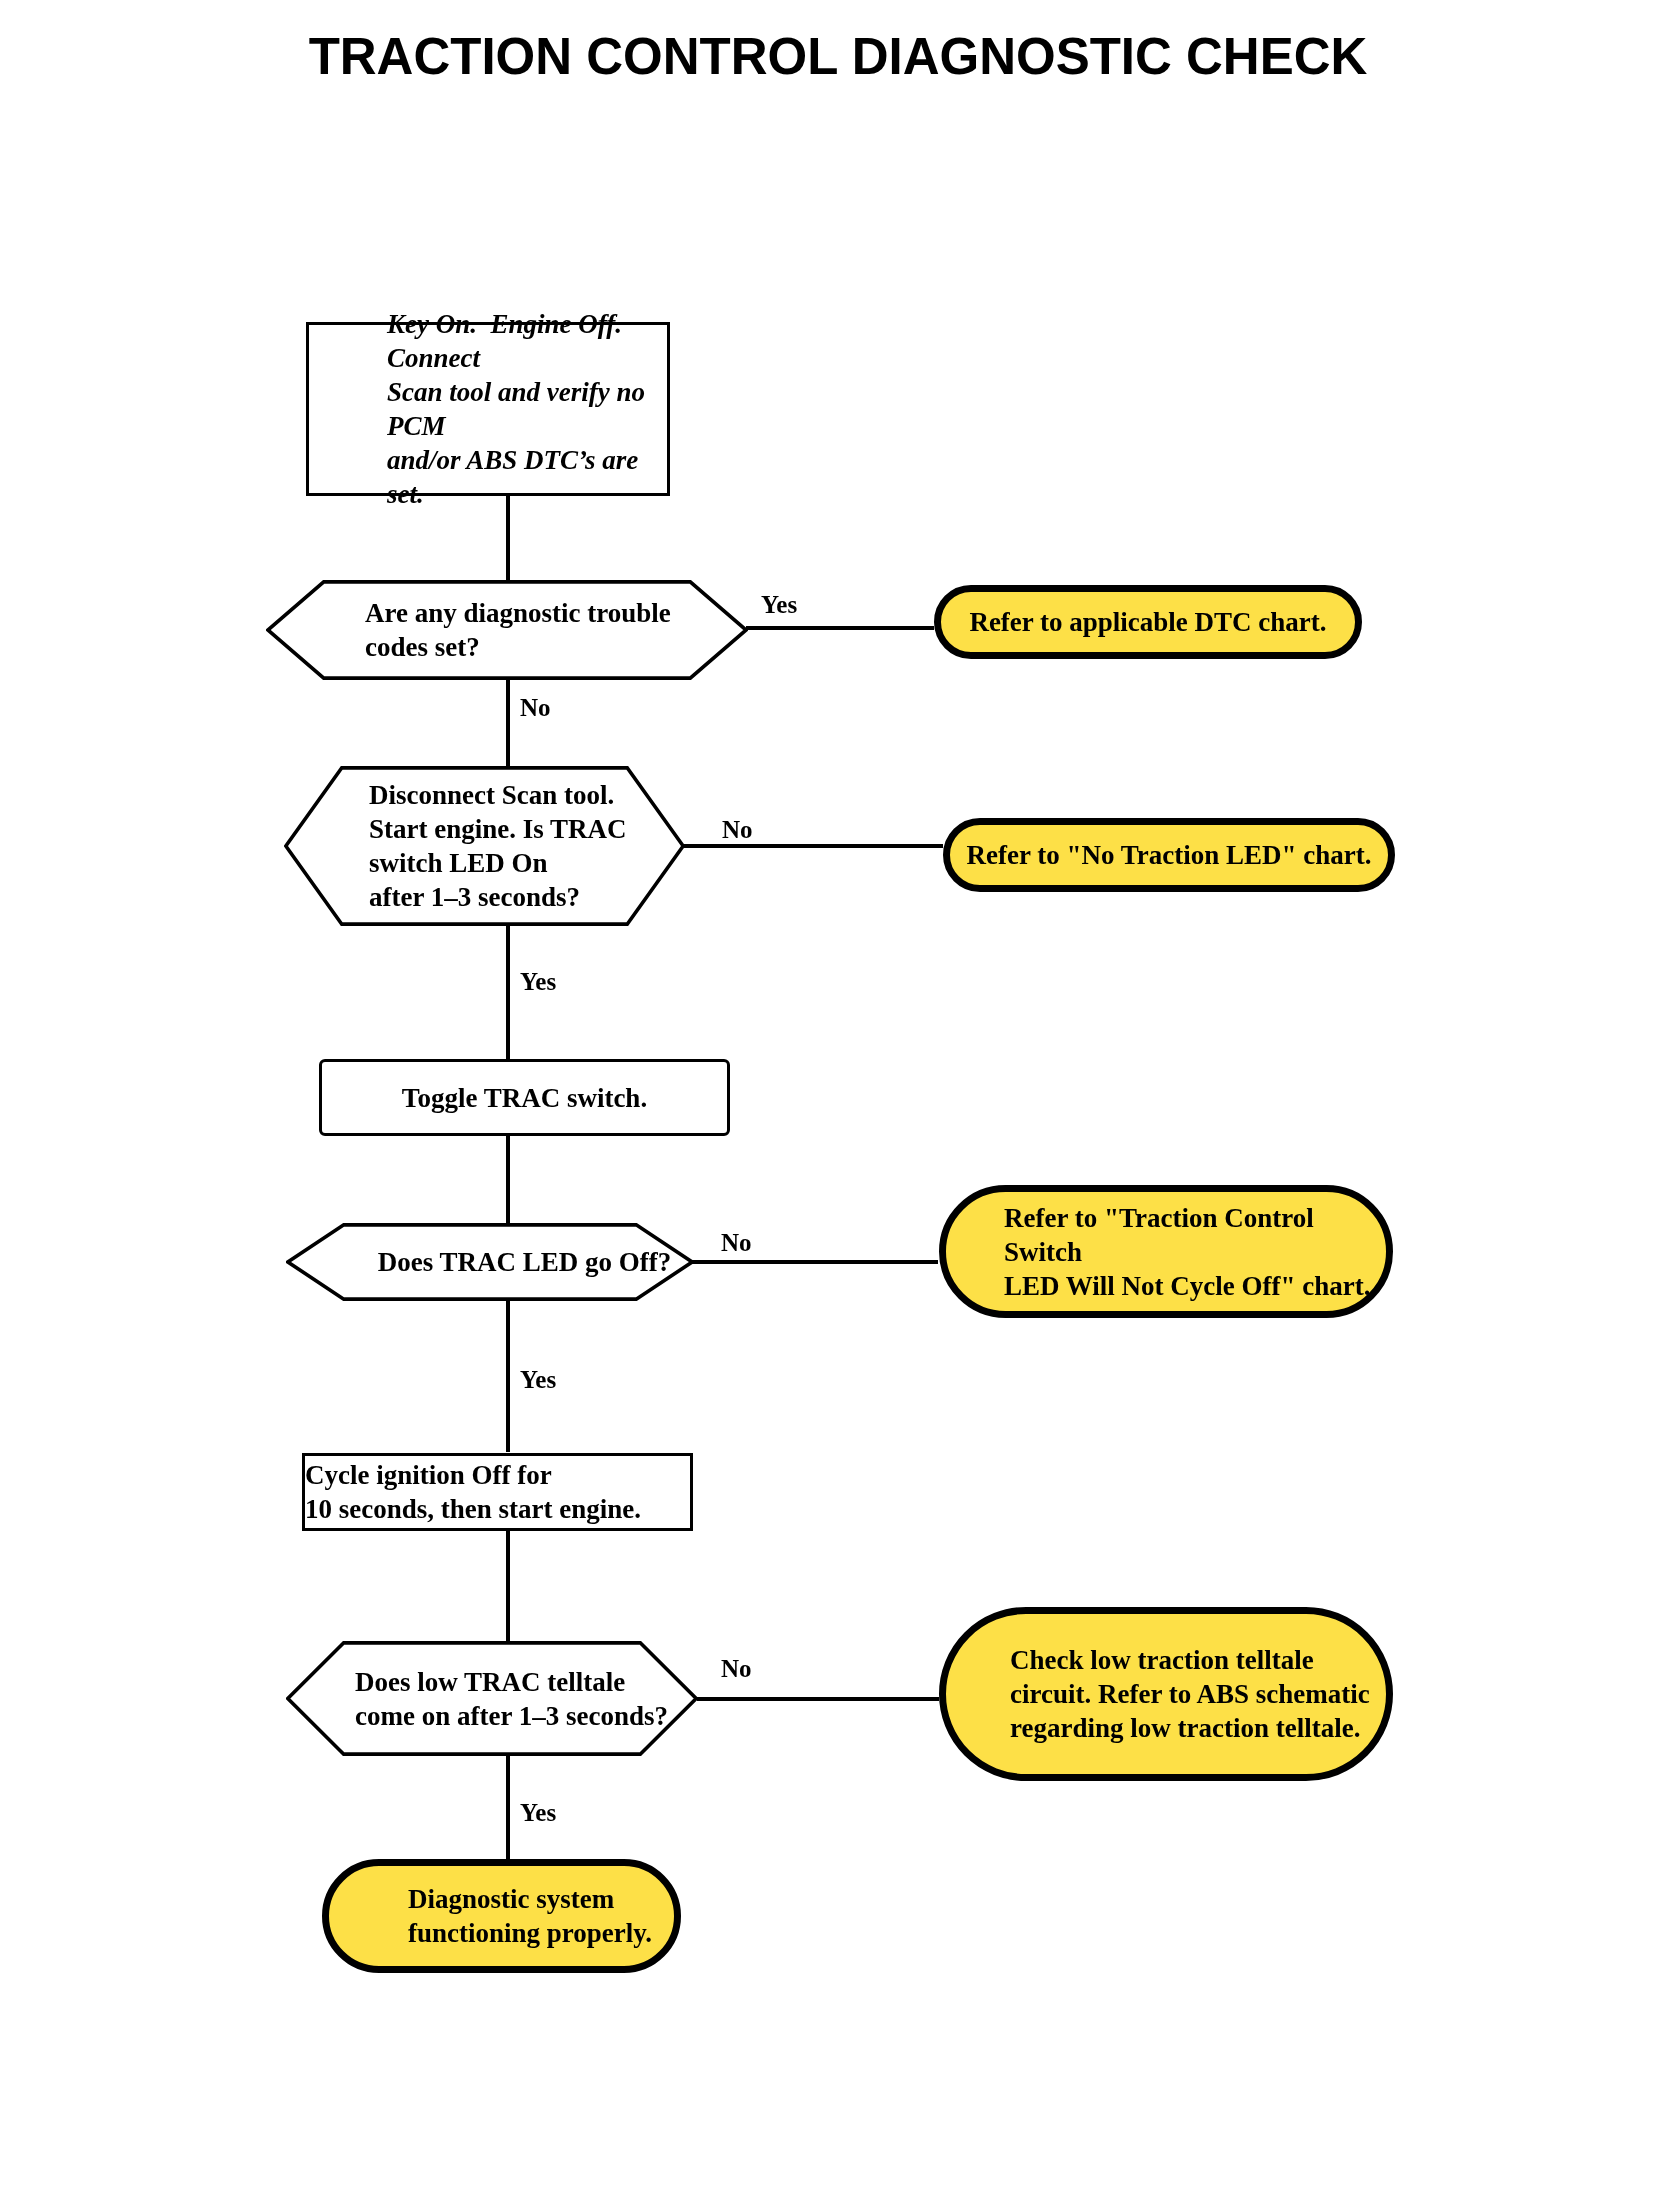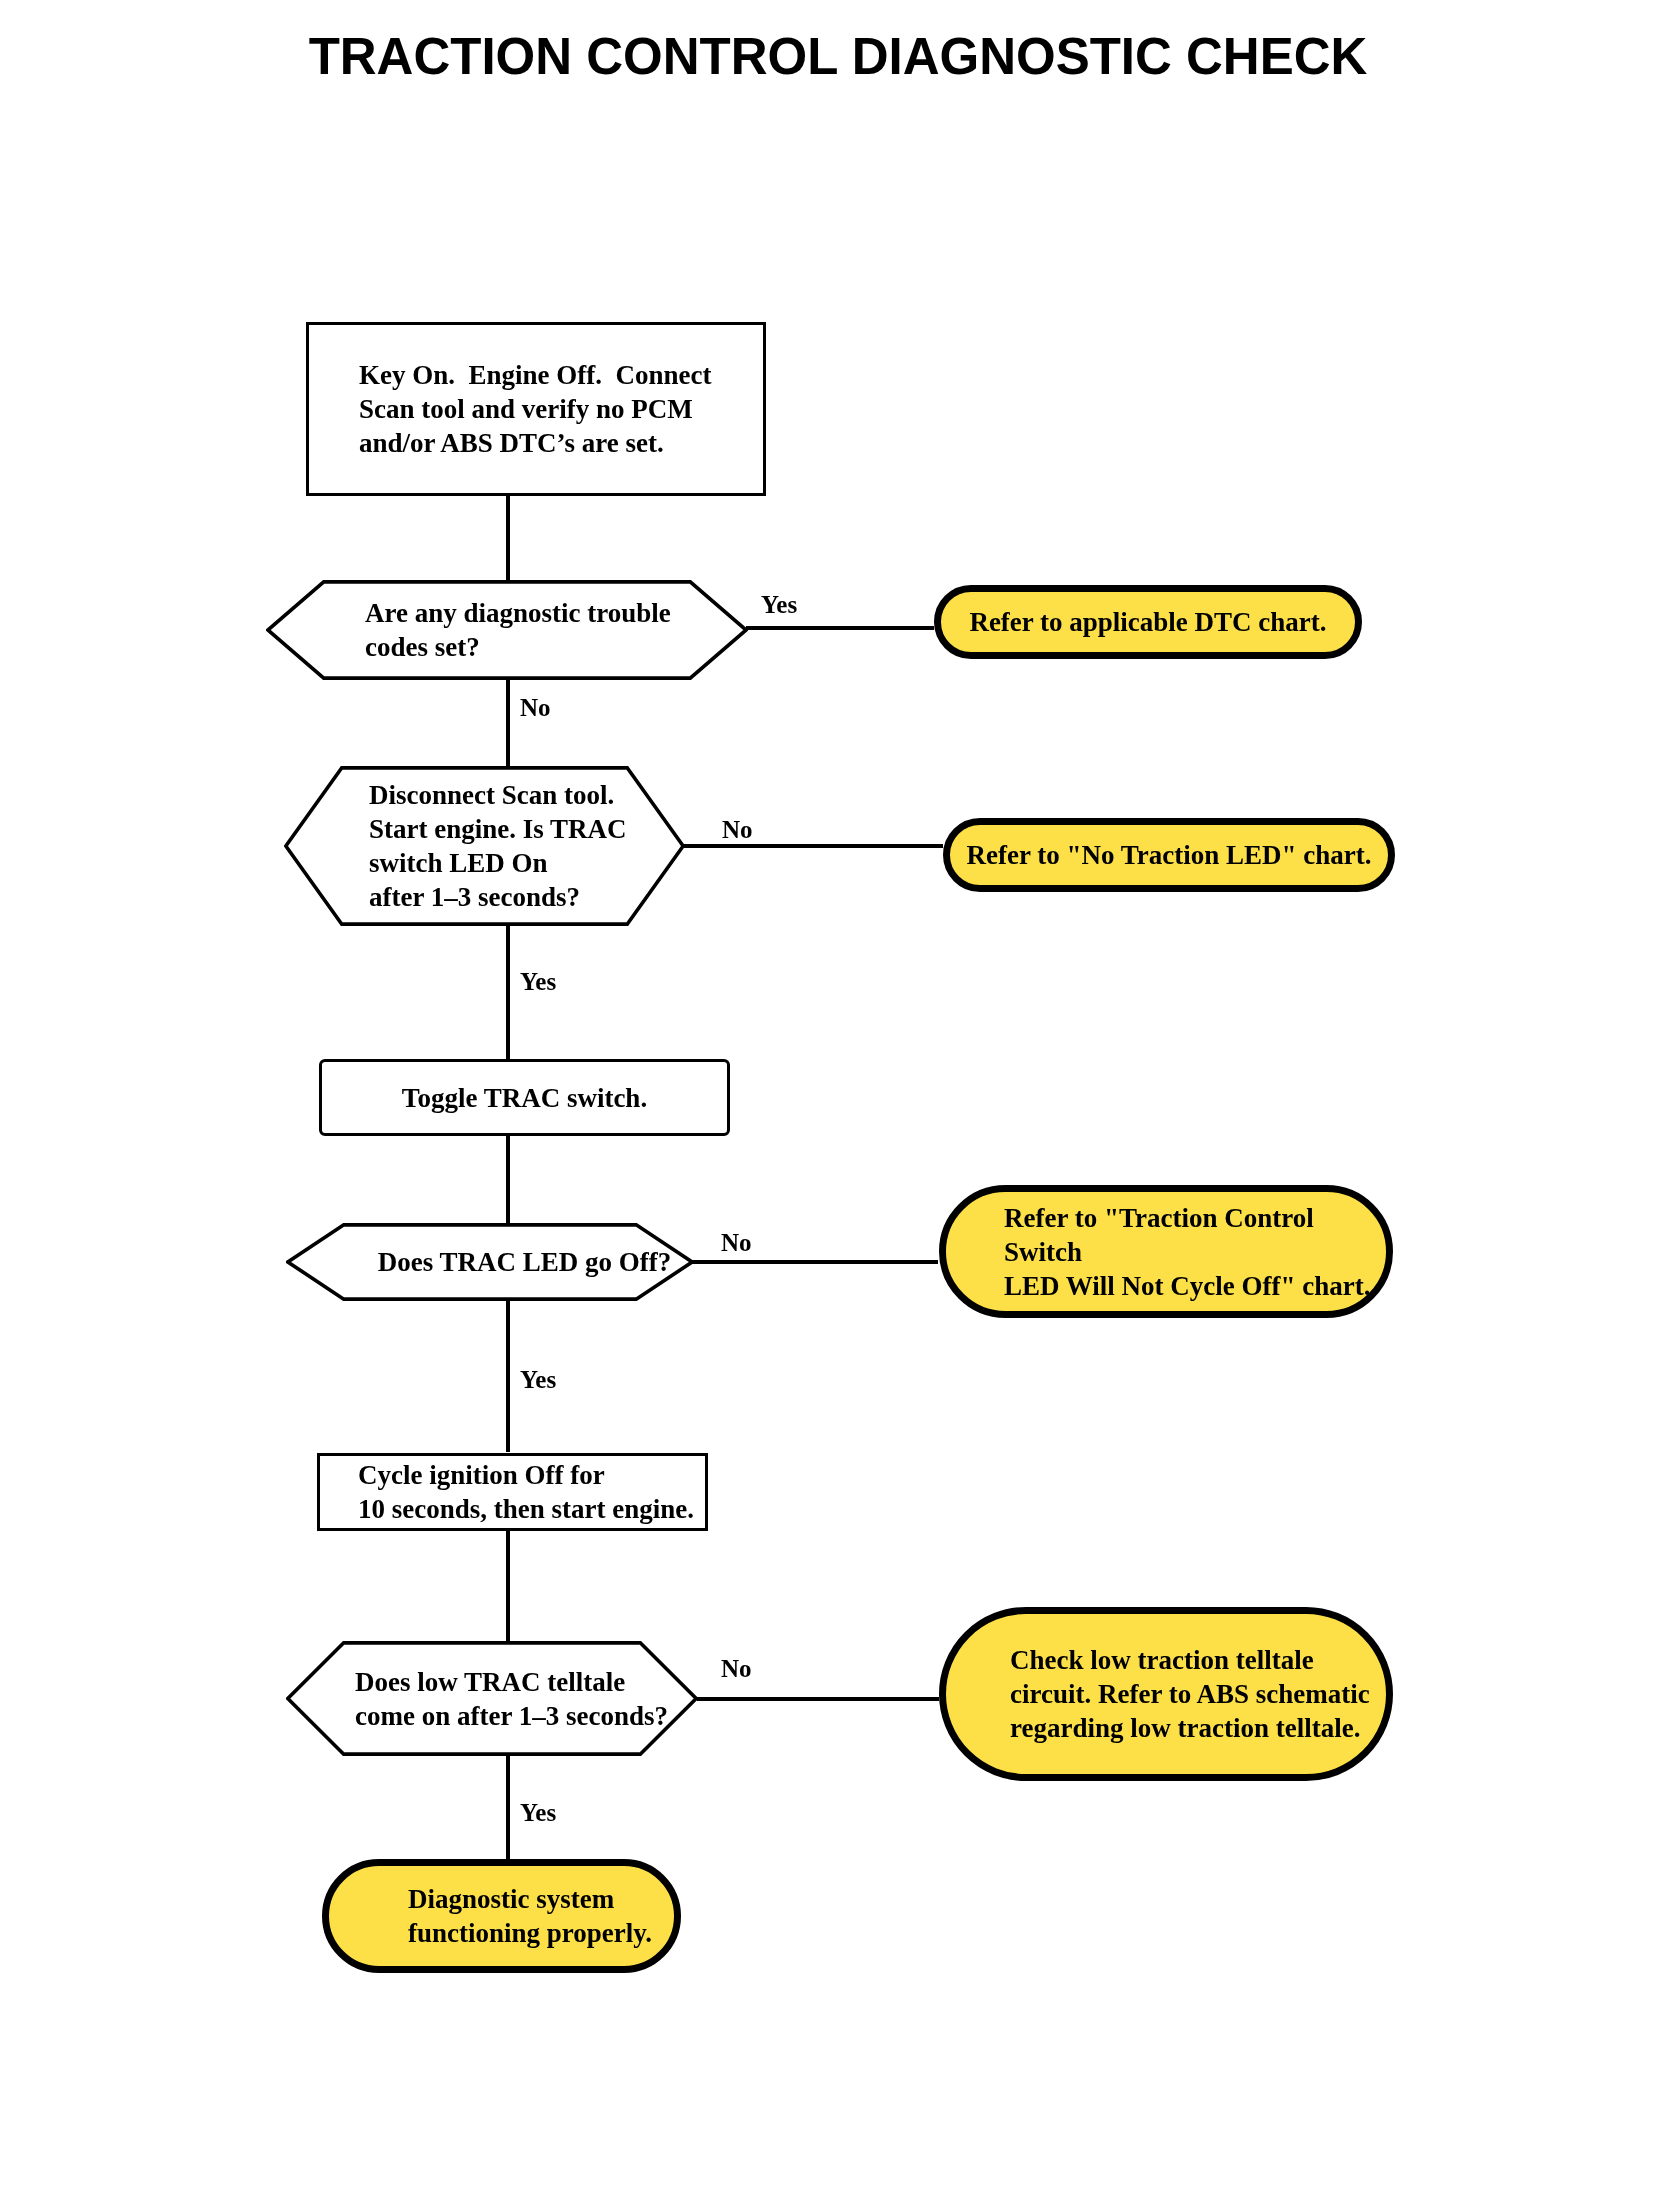--- a/index.html
+++ b/index.html
@@ -50,21 +50,21 @@
   }
   .vline, .hline { position: absolute; background: #000000; }
 </style>
 </head>
 <body>
 
 <div id="page">
 
   <div class="title">TRACTION CONTROL DIAGNOSTIC CHECK</div>
 
-  <div class="node process" style="left:306px; top:322px; width:460px; height:174px; padding-left:50px; padding-right:12px;">
+  <div class="node process" style="left:306px; top:322px; width:364px; height:174px; padding-left:78px; padding-right:12px;font-style:italic;">
     <div class="node-text">Key On.  Engine Off.  Connect
 Scan tool and verify no PCM
 and/or ABS DTC’s are set.</div>
   </div>
 
   <div class="vline" style="left:506px; top:495px; width:3.6px; height:86px;"></div>
 
   <div class="node hex" style="left:266px; top:580px; width:482px; height:100px;">
     <svg viewBox="0 0 793 165" preserveAspectRatio="none">
       <polygon points="95,3 698,3 790,82.5 698,162 95,162 3,82.5" fill="#ffffff" stroke="#000000" stroke-width="6"></polygon>
@@ -120,21 +120,21 @@
   <div class="hline" style="left:692px; top:1260px; width:246px; height:3.6px;"></div>
 
   <div class="node terminator" style="left:939px; top:1185px; width:454px; height:133px; padding-left:58px;">
     <div class="node-text">Refer to "Traction Control Switch
 LED Will Not Cycle Off" chart.</div>
   </div>
 
   <div class="vline" style="left:506px; top:1301px; width:3.6px; height:151px;"></div>
   <div class="edge-label" style="left:520px; top:1366px;">Yes</div>
 
-  <div class="node process" style="left:317px; top:1453px; width:391px; height:78px; padding-left:38px;">
+  <div class="node process" style="left:302px; top:1453px; width:391px; height:78px; ">
     <div class="node-text">Cycle ignition Off for
 10 seconds, then start engine.</div>
   </div>
 
   <div class="vline" style="left:506px; top:1530px; width:3.6px; height:111px;"></div>
 
   <div class="node hex" style="left:286px; top:1641px; width:412px; height:115px;">
     <svg viewBox="0 0 678 189" preserveAspectRatio="none">
       <polygon points="95,3 583,3 675,94.5 583,186 95,186 3,94.5" fill="#ffffff" stroke="#000000" stroke-width="6"></polygon>
     </svg>

